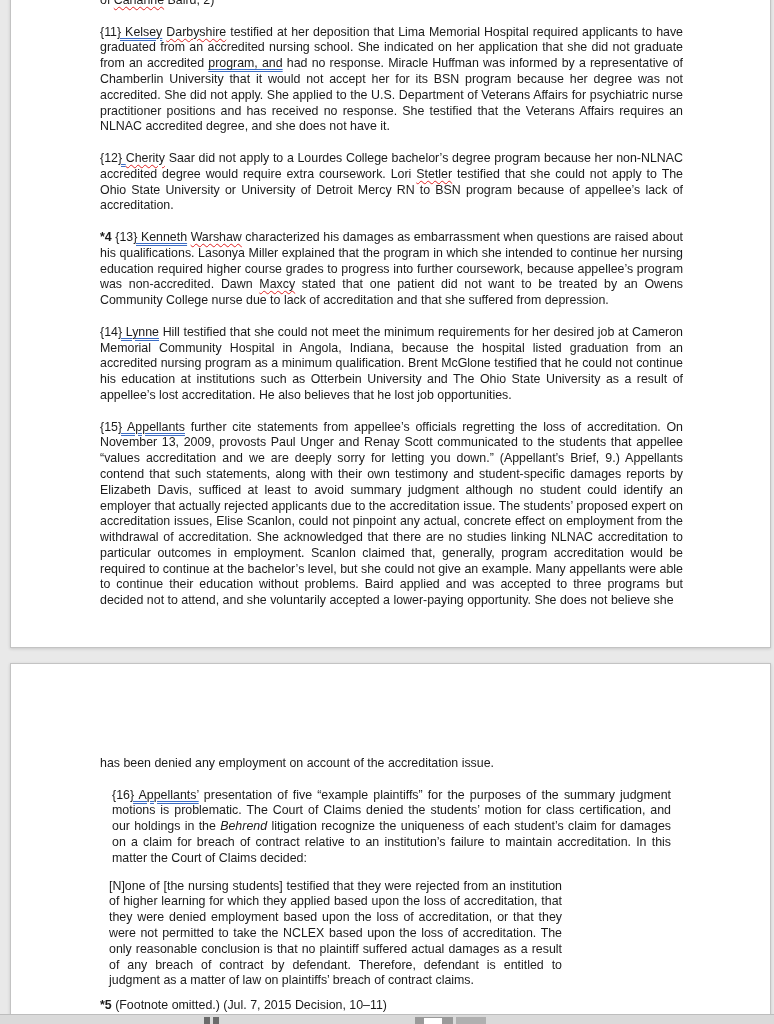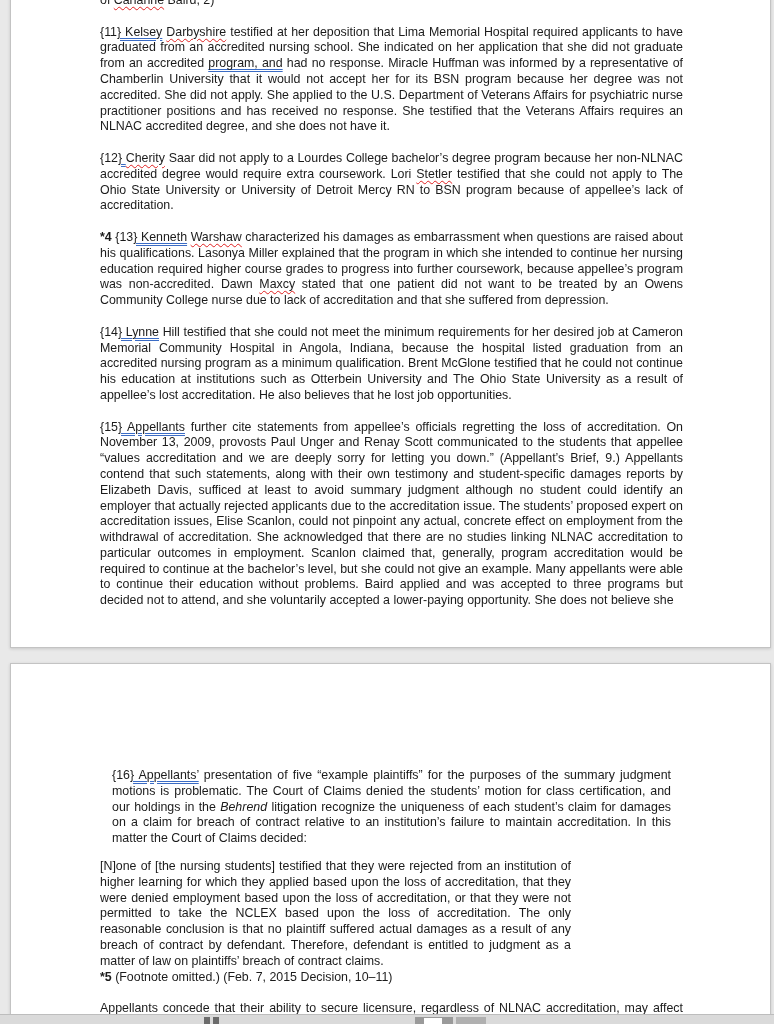--- a/index.html
+++ b/index.html
@@ -11,21 +11,21 @@
   .page{
     position:absolute;left:10px;width:761px;background:#ffffff;
     border:1px solid #c3c3c3;box-sizing:border-box;
     box-shadow:0 1px 3px rgba(0,0,0,0.15);
   }
   #page1{top:-22px;height:670px;padding:14px 87px 0 89px;}
   #page2{top:663px;height:365px;padding:92px 87px 0 89px;}
   .doc{font-size:12.4px;line-height:15.8px;color:#1b1b1b;text-align:justify;}
   .para{margin:0 0 15.8px 0;}
   .tight{margin:12px;}
-  .quote{margin:0;padding-right:112px;}
+  .quote{margin:9px;padding-right:112px;}
   .fnline{margin:0 0 15.8px 0;text-align:left;}
   .b{font-weight:bold;}
   .i{font-style:italic;}
   .u-link{
     text-decoration-line:underline;
     text-decoration-style:double;
     text-decoration-color:#3b6cc5;
     text-decoration-thickness:1px;
     text-underline-offset:2px;
   }
@@ -53,23 +53,24 @@
 <div class="page doc" id="page1">
   <p class="para"><span>of </span><span class="u-spell">Carianne</span><span> Baird, 2)</span></p>
   <p class="para"><span>{11</span><span class="u-link">} Kelsey</span><span> </span><span class="u-spell">Darbyshire</span><span> testified at her deposition that Lima Memorial Hospital required applicants to have graduated from an accredited nursing school. She indicated on her application that she did not graduate from an accredited </span><span class="u-link">program, and</span><span> had no response. Miracle Huffman was informed by a representative of Chamberlin University that it would not accept her for its BSN program because her degree was not accredited. She did not apply. She applied to the U.S. Department of Veterans Affairs for psychiatric nurse practitioner positions and has received no response. She testified that the Veterans Affairs requires an NLNAC accredited degree, and she does not have it.</span></p>
   <p class="para"><span>{12</span><span class="u-link">} </span><span class="u-spell">Cherity</span><span> Saar did not apply to a Lourdes College bachelor’s degree program because her non-NLNAC accredited degree would require extra coursework. Lori </span><span class="u-spell">Stetler</span><span> testified that she could not apply to The Ohio State University or University of Detroit Mercy RN to BSN program because of appellee’s lack of accreditation.</span></p>
   <p class="para"><span class="b">*4</span><span> {13</span><span class="u-link">} Kenneth</span><span> </span><span class="u-spell">Warshaw</span><span> characterized his damages as embarrassment when questions are raised about his qualifications. Lasonya Miller explained that the program in which she intended to continue her nursing education required higher course grades to progress into further coursework, because appellee’s program was non-accredited. Dawn </span><span class="u-spell">Maxcy</span><span> stated that one patient did not want to be treated by an Owens Community College nurse due to lack of accreditation and that she suffered from depression.</span></p>
   <p class="para"><span>{14</span><span class="u-link">} Lynne</span><span> Hill testified that she could not meet the minimum requirements for her desired job at Cameron Memorial Community Hospital in Angola, Indiana, because the hospital listed graduation from an accredited nursing program as a minimum qualification. Brent McGlone testified that he could not continue his education at institutions such as Otterbein University and The Ohio State University as a result of appellee’s lost accreditation. He also believes that he lost job opportunities.</span></p>
   <p class="para"><span>{15</span><span class="u-link">} Appellants</span><span> further cite statements from appellee’s officials regretting the loss of accreditation. On November 13, 2009, provosts Paul Unger and Renay Scott communicated to the students that appellee “values accreditation and we are deeply sorry for letting you down.” (Appellant’s Brief, 9.) Appellants contend that such statements, along with their own testimony and student-specific damages reports by Elizabeth Davis, sufficed at least to avoid summary judgment although no student could identify an employer that actually rejected applicants due to the accreditation issue. The students’ proposed expert on accreditation issues, Elise Scanlon, could not pinpoint any actual, concrete effect on employment from the withdrawal of accreditation. She acknowledged that there are no studies linking NLNAC accreditation to particular outcomes in employment. Scanlon claimed that, generally, program accreditation would be required to continue at the bachelor’s level, but she could not give an example. Many appellants were able to continue their education without problems. Baird applied and was accepted to three programs but decided not to attend, and she voluntarily accepted a lower-paying opportunity. She does not believe she</span></p>
 </div>
 
 <div class="page doc" id="page2">
+  <p class="para"><span>has been denied any employment on account of the accreditation issue.</span></p>
   <p class="tight"><span>{16</span><span class="u-link">} Appellants’</span><span> presentation of five “example plaintiffs” for the purposes of the summary judgment motions is problematic. The Court of Claims denied the students’ motion for class certification, and our holdings in the </span><span class="i">Behrend</span><span> litigation recognize the uniqueness of each student’s claim for damages on a claim for breach of contract relative to an institution’s failure to maintain accreditation. In this matter the Court of Claims decided:</span></p>
   <p class="quote"><span>[N]one of [the nursing students] testified that they were rejected from an institution of higher learning for which they applied based upon the loss of accreditation, that they were denied employment based upon the loss of accreditation, or that they were not permitted to take the NCLEX based upon the loss of accreditation. The only reasonable conclusion is that no plaintiff suffered actual damages as a result of any breach of contract by defendant. Therefore, defendant is entitled to judgment as a matter of law on plaintiffs’ breach of contract claims.</span></p>
-  <p class="fnline"><span class="b">*5</span><span> (Footnote omitted.) (Feb. 7, 2015 Decision, 10–11)</span></p>
+  <p class="fnline"><span class="b">*5</span><span> (Footnote omitted.) (Jul. 7, 2015 Decision, 10–11)</span></p>
   <p class="para"><span>Appellants concede that their ability to secure licensure, regardless of NLNAC accreditation, may affect the measure of damages but maintain that removal of national accreditation devalued their education and therefore resulted in compensable harm. NLNAC provided the only national accreditation for associate and practical nursing degrees, and appellants maintain that they bargained for a nationally accredited program. Appellants</span></p>
 </div>
 
 <div id="taskbar">
   <div class="tb" id="tbA"></div>
   <div class="tb" id="tbB"></div>
   <div class="tb" id="tbC">
       <div class="inner"></div>
     </div>
   <div class="tb" id="tbD"></div>

